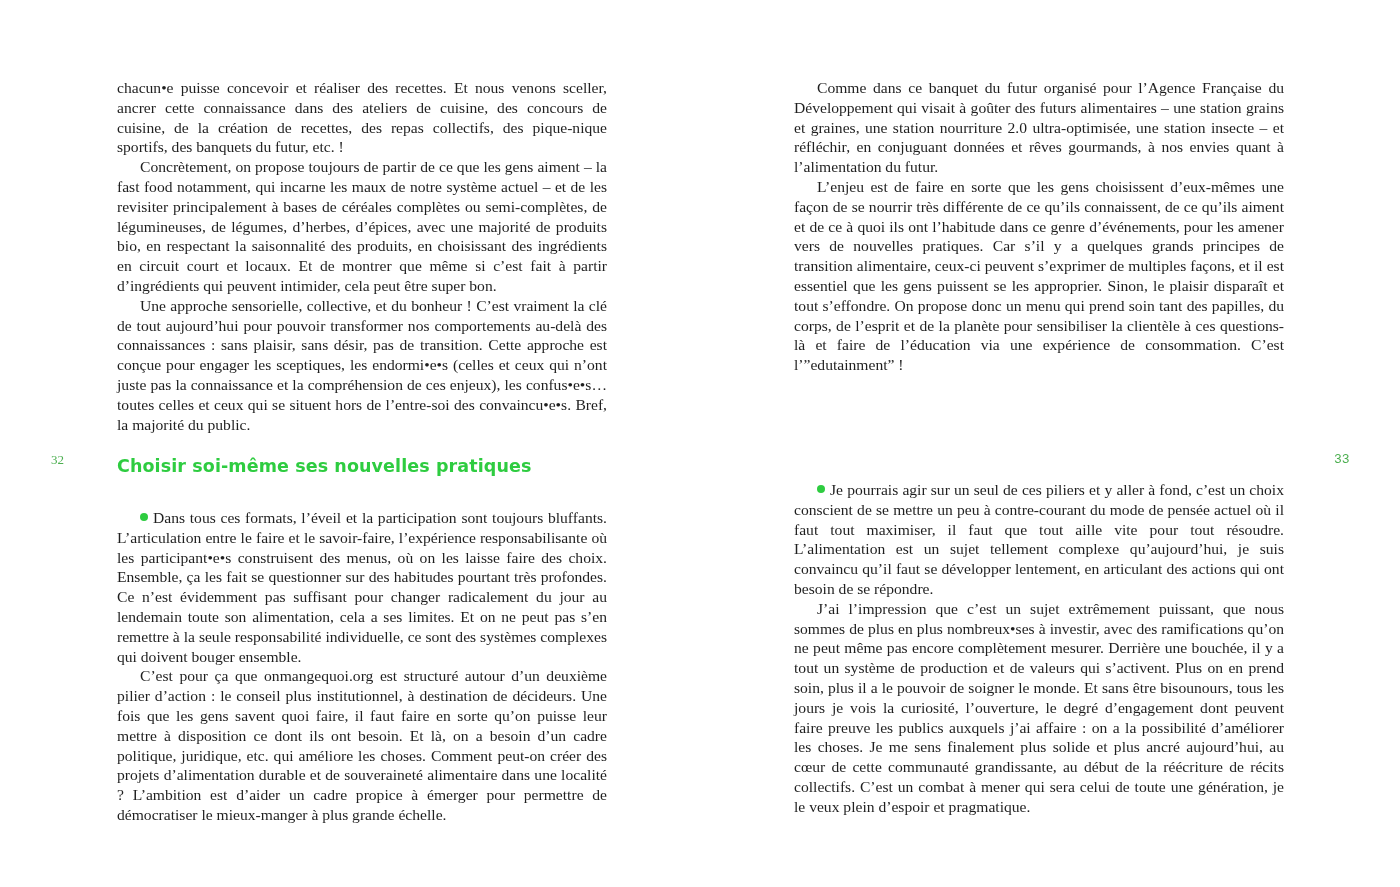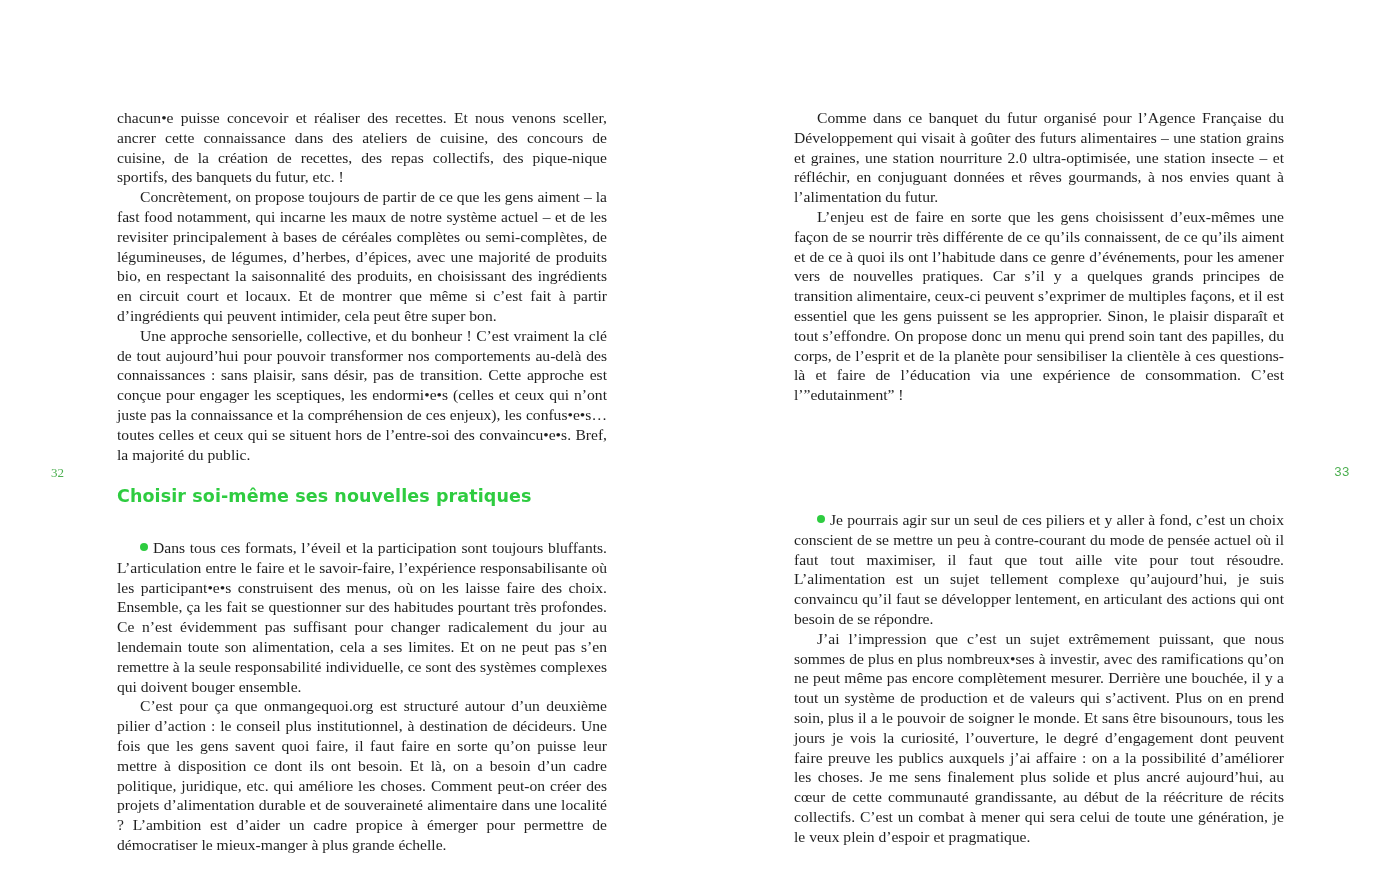--- a/index.html
+++ b/index.html
@@ -1,17 +1,17 @@
 <!DOCTYPE html>
 <html><head>
 <meta charset="utf-8">
 <style>
   html, body { margin: 0; padding: 0; background: #ffffff; }
   body { width: 1400px; height: 887px; position: relative; overflow: hidden; }
-  .page { position: absolute; top: 0; height: 719px; width: 700px; margin-top: 30px; }
+  .page { position: absolute; top: 0; height: 719px; width: 700px; }
   .page-left { left: 0; }
   .page-right { left: 700px; }
   .column { position: absolute; width: 490px; }
   .page-left .column { left: 117px; top: 78px; }
   .page-right .column { left: 94px; top: 78px; }
   .para {
     font-family: "Liberation Serif", "DejaVu Serif", serif;
     font-size: 15.6px;
     line-height: 19.8px;
     color: #1f1f1f;
@@ -36,21 +36,21 @@
   .bullet {
     display: inline-block;
     width: 8px; height: 8px;
     background: #2ecc40;
     border-radius: 50%;
     margin-right: 5px;
     vertical-align: 2px;
   }
   .page-number {
     position: absolute;
-    top: 435px;
+    top: 452px;
     font-family: "Liberation Serif", "DejaVu Serif", serif;
     font-size: 13px;
     color: #4caf50;
     text-align: center;
   }
   .page-left .page-number { left: 51px; }
   .page-right .page-number { left: 634px; font-family: Liberation Mono, monospace; }
 </style>
 </head>
 <body>

